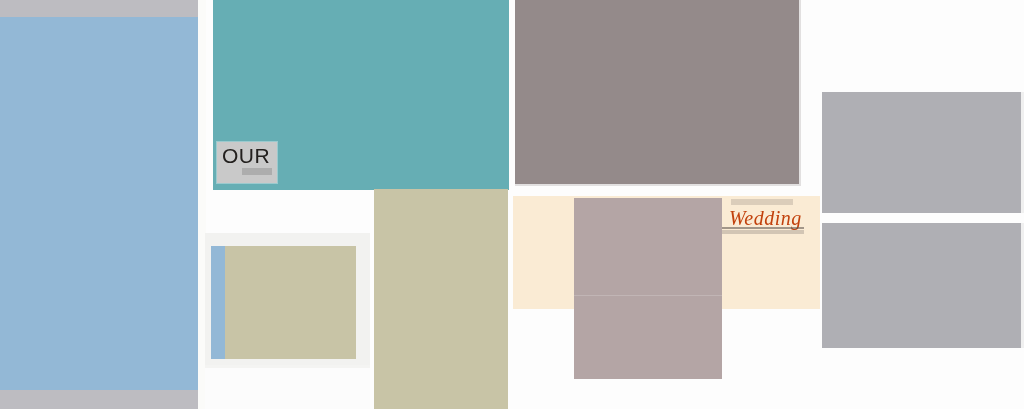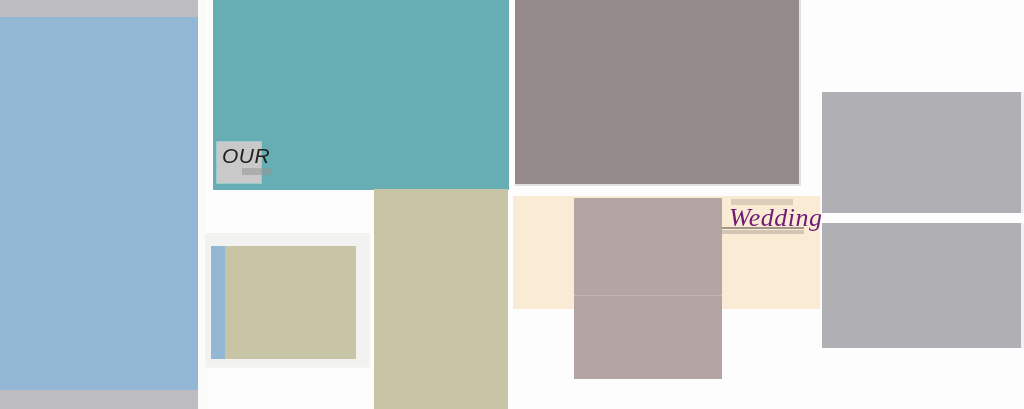--- a/index.html
+++ b/index.html
@@ -43,24 +43,23 @@
   }
 
   
   .teal-hero {
     left: 213px; top: -4px; width: 296px; height: 194px;
     background: #66aeb4;
   }
 
   
   .our-badge {
-    left: 217px; top: 142px; width: 44px; height: 41px;
+    left: 217px; top: 142px; width: 60px; height: 41px;
     background: #c9c9c9;
     box-shadow: 0 0 0 1px rgba(255,255,255,0.35);
-    font-style: italic;
   }
   .our-badge .our-word {
     position: absolute;
     left: 5px; top: 3px;
     font-size: 21px;
     line-height: 22px;
     letter-spacing: 0.5px;
     color: #23201e;
     font-family: "Liberation Sans", sans-serif;
   }
@@ -102,23 +101,23 @@
   }
 
   
   .cream-card {
     left: 513px; top: 196px; width: 307px; height: 113px;
     background: #faebd4;
   }
   .wedding-heading {
     position: absolute;
     left: 729px; top: 206px;
-    font-size: 26px;
+    font-size: 20px;
     line-height: 24px;
-    color: #701a75;
+    color: #c2410c;
     font-family: "Liberation Serif", serif;
     font-style: italic;
     letter-spacing: 0.5px;
     white-space: nowrap;
   }
   .wedding-kicker {
     position: absolute;
     left: 731px; top: 199px;
     width: 62px; height: 6px;
     background: rgba(140,130,120,0.28);

